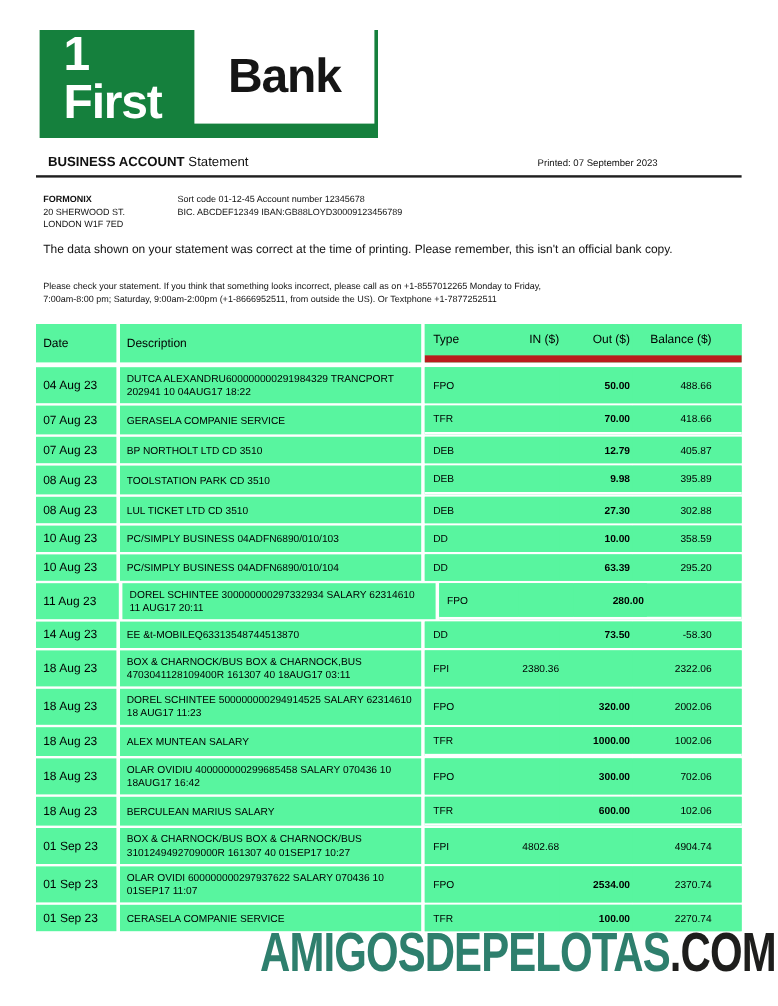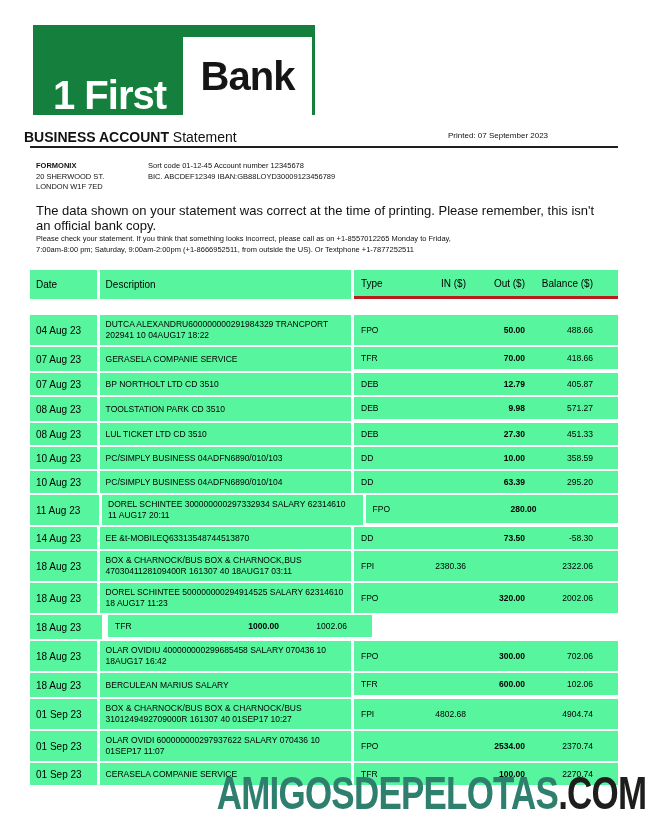--- a/index.html
+++ b/index.html
@@ -2,55 +2,55 @@
 <html style="--brand-green: #15803d; --row-green: #58f59f; --watermark-teal: #2e7f6d;"><head>
 <meta charset="utf-8">
 <style>
   html,body{margin:0;padding:0;}
   body{
     width:648px;height:838px;position:relative;background:#ffffff;
     font-family:"Liberation Sans",sans-serif;color:#1a1a1a;overflow:hidden;
   }
   
   .logo{position:absolute;left:33px;top:25px;width:282px;height:90px;
-    background:var(--brand-green,#15803d);display:flex;align-items:flex-end;}
+    background:var(--brand-green,#15803d);display:flex;align-items:flex-start;}
   .logo-first{flex:1;padding-left:20px;color:#fff;font-size:40px;font-weight:bold;
     letter-spacing:-1px;line-height:1;}
-  .logo-bank-box{width:129px;height:78px;margin-right:3px;background:#fff;
+  .logo-bank-box{width:150px;height:78px;margin-right:3px;background:#fff;
     display:flex;align-items:center;justify-content:center;}
   .logo-bank{color:#151515;font-size:40px;font-weight:bold;letter-spacing:-1px;line-height:1;}
   
-  .title-row{position:absolute;left:24px;top:129px;font-size:14px;color:#111;}
+  .title-row{position:absolute;left:40px;top:129px;font-size:11px;color:#111;}
   .title-bold{font-weight:bold;}
   .printed{position:absolute;left:448px;top:131px;font-size:8px;color:#111;}
   .rule1{position:absolute;left:30px;top:146px;width:588px;height:2px;background:#1f1f1f;}
   
   .addr{position:absolute;left:36px;top:161px;font-size:7.5px;line-height:10.5px;color:#111;}
   .addr .name{font-weight:bold;}
   .bankids{position:absolute;left:148px;top:161px;font-size:7.5px;line-height:10.5px;color:#111;}
-  .note{position:absolute;left:36px;top:203px;font-size:13px;color:#111;width:560px;}
+  .note{position:absolute;left:36px;top:203px;font-size:10px;color:#111;width:560px;}
   .check{position:absolute;left:36px;top:234px;width:428px;font-size:7.5px;line-height:10.5px;color:#111;}
   
   .table{position:absolute;left:30px;top:270px;width:588px;}
   .row{display:flex;margin-bottom:2px;}
   .cell{background:var(--row-green,#58f59f);display:flex;align-items:center;color:#000;}
   .gap{width:3px;background:transparent;}
   .c-date{width:72px;padding-left:6px;box-sizing:border-box;font-size:10px;font-weight:normal;}
   .c-desc{width:272px;padding:4px 6px;box-sizing:border-box;font-size:8.5px;line-height:11px;}
   .right-block{width:264px;display:flex;background:var(--row-green,#58f59f);}
   .c-type{width:66px;padding-left:7px;box-sizing:border-box;font-size:8.5px;}
   .num{justify-content:flex-end;font-size:8.5px;box-sizing:border-box;}
   .c-in{width:46px;}
   .c-out{width:61px;padding-right:2px;font-weight:bold;}
   .c-bal{width:91px;padding-right:25px;}
   .row .cell,.row .right-block{min-height:22px;}
   
-  .h-row{display:flex;margin-bottom:16px;}
+  .h-row{display:flex;margin-bottom:4px;}
   .h-row .cell{min-height:26px;font-size:10px;font-weight:normal;}
-  .h-row .right-block{min-height:26px;border-bottom:3px solid #b91c1c;box-sizing:border-box;}
+  .h-row .right-block{min-height:26px;border-bottom:6px solid #b91c1c;box-sizing:border-box;}
   .h-row .c-date,.h-row .c-desc{font-weight:normal;}
   .group-end .right-block{border-bottom:2px solid #ffffff;box-sizing:border-box;}
   
   .watermark{position:absolute;right:2px;top:770px;white-space:nowrap;
     font-weight:bold;font-size:46px;letter-spacing:-1px;line-height:1;
     transform:scaleX(0.76);transform-origin:100% 50%;}
   .wm-name{color:var(--watermark-teal,#2e7f6d);}
   .wm-tld{color:#1e1e1c;}
 </style>
 </head>
@@ -136,34 +136,34 @@
 
   <div class="row group-end">
     <div class="cell c-date">08 Aug 23</div>
     <div class="gap"></div>
     <div class="cell c-desc">TOOLSTATION PARK CD 3510</div>
     <div class="gap"></div>
     <div class="right-block">
       <div class="cell c-type">DEB</div>
       <div class="cell num c-in"></div>
       <div class="cell num c-out">9.98</div>
-      <div class="cell num c-bal">571.27</div>
+      <div class="cell num c-bal">395.89</div>
     </div>
   </div>
 
   <div class="row">
     <div class="cell c-date">08 Aug 23</div>
     <div class="gap"></div>
     <div class="cell c-desc">LUL TICKET LTD CD 3510</div>
     <div class="gap"></div>
     <div class="right-block">
       <div class="cell c-type">DEB</div>
       <div class="cell num c-in"></div>
       <div class="cell num c-out">27.30</div>
-      <div class="cell num c-bal">451.33</div>
+      <div class="cell num c-bal">302.88</div>
     </div>
   </div>
 
   <div class="row">
     <div class="cell c-date">10 Aug 23</div>
     <div class="gap"></div>
     <div class="cell c-desc">PC/SIMPLY BUSINESS 04ADFN6890/010/103</div>
     <div class="gap"></div>
     <div class="right-block">
       <div class="cell c-type">DD</div>
@@ -233,20 +233,21 @@
       <div class="cell c-type">FPO</div>
       <div class="cell num c-in"></div>
       <div class="cell num c-out">320.00</div>
       <div class="cell num c-bal">2002.06</div>
     </div>
   </div>
 
   <div class="row group-end">
     <div class="cell c-date">18 Aug 23</div>
     <div class="gap"></div>
+    <div class="cell c-desc">ALEX MUNTEAN SALARY</div>
     <div class="gap"></div>
     <div class="right-block">
       <div class="cell c-type">TFR</div>
       <div class="cell num c-in"></div>
       <div class="cell num c-out">1000.00</div>
       <div class="cell num c-bal">1002.06</div>
     </div>
   </div>
 
   <div class="row">

